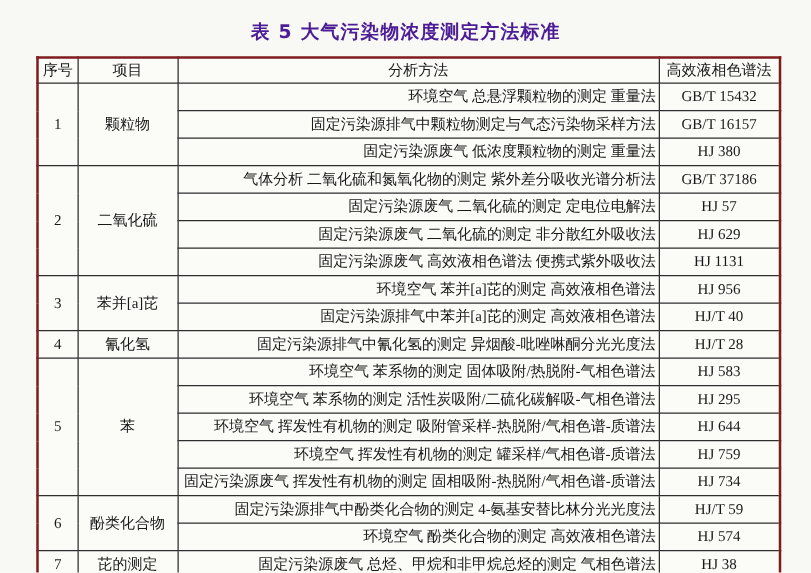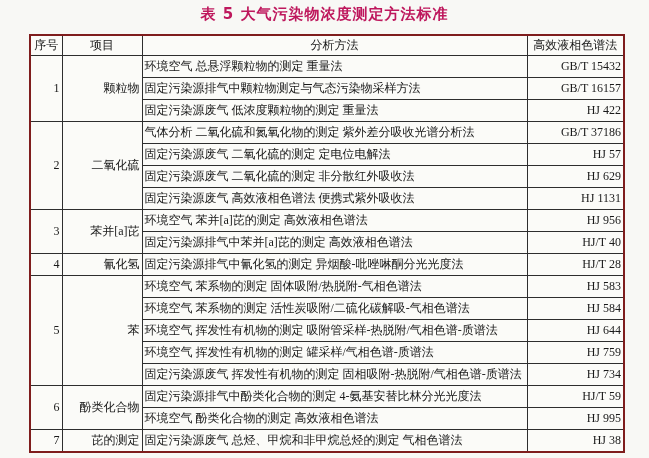--- a/index.html
+++ b/index.html
@@ -8,28 +8,28 @@
   }
   body {
     width: 649px;
     height: 458px;
     background: #f8f8f5;
     font-family: "Liberation Serif", "DejaVu Serif", serif;
     color: #1b1b1b;
     overflow: hidden;
   }
   .page-title {
-    padding-top: 5px;
+    padding-top: 16px;
     margin: 0 0 10px 0;
     text-align: center;
     font-family: "DejaVu Sans", "Liberation Sans", sans-serif;
     font-weight: bold;
     font-size: 15px;
     letter-spacing: 1px;
-    color: #be185d;
+    color: #4c1d95;
   }
   .tbl-wrap {
     margin-left: 29px;
   }
   table.methods {
     border-collapse: collapse;
     table-layout: fixed;
     width: 594px;
     border: 2px solid #7f1d1d;
     background: #fbfbf8;
@@ -44,25 +44,25 @@
     overflow: hidden;
     white-space: nowrap;
     color: #191919;
   }
   table.methods th {
     height: 19px;
     font-weight: normal;
     text-align: center;
   }
   td.c-no, td.c-item, td.c-std {
-    text-align: right;
+    text-align: center;
     padding: 0;
   }
   td.c-method {
-    text-align: left;
+    text-align: right;
     padding-left: 3px;
   }
   td.c-std {
     font-size: 12.5px;
   }
 </style>
 </head>
 <body>
 
 <div class="page">
@@ -90,21 +90,21 @@
             <td class="c-item" rowspan="3">颗粒物</td>
             <td class="c-method">环境空气 总悬浮颗粒物的测定 重量法</td>
             <td class="c-std">GB/T 15432</td>
           </tr>
           <tr>
             <td class="c-method">固定污染源排气中颗粒物测定与气态污染物采样方法</td>
             <td class="c-std">GB/T 16157</td>
           </tr>
           <tr>
             <td class="c-method">固定污染源废气 低浓度颗粒物的测定 重量法</td>
-            <td class="c-std">HJ 422</td>
+            <td class="c-std">HJ 380</td>
           </tr>
           <tr>
             <td class="c-no" rowspan="4">2</td>
             <td class="c-item" rowspan="4">二氧化硫</td>
             <td class="c-method">气体分析 二氧化硫和氮氧化物的测定 紫外差分吸收光谱分析法</td>
             <td class="c-std">GB/T 37186</td>
           </tr>
           <tr>
             <td class="c-method">固定污染源废气 二氧化硫的测定 定电位电解法</td>
             <td class="c-std">HJ 57</td>
@@ -134,21 +134,21 @@
             <td class="c-std">HJ/T 28</td>
           </tr>
           <tr>
             <td class="c-no" rowspan="5">5</td>
             <td class="c-item" rowspan="5">苯</td>
             <td class="c-method">环境空气 苯系物的测定 固体吸附/热脱附-气相色谱法</td>
             <td class="c-std">HJ 583</td>
           </tr>
           <tr>
             <td class="c-method">环境空气 苯系物的测定 活性炭吸附/二硫化碳解吸-气相色谱法</td>
-            <td class="c-std">HJ 584</td>
+            <td class="c-std">HJ 295</td>
           </tr>
           <tr>
             <td class="c-method">环境空气 挥发性有机物的测定 吸附管采样-热脱附/气相色谱-质谱法</td>
             <td class="c-std">HJ 644</td>
           </tr>
           <tr>
             <td class="c-method">环境空气 挥发性有机物的测定 罐采样/气相色谱-质谱法</td>
             <td class="c-std">HJ 759</td>
           </tr>
           <tr>
@@ -156,21 +156,21 @@
             <td class="c-std">HJ 734</td>
           </tr>
           <tr>
             <td class="c-no" rowspan="2">6</td>
             <td class="c-item" rowspan="2">酚类化合物</td>
             <td class="c-method">固定污染源排气中酚类化合物的测定 4-氨基安替比林分光光度法</td>
             <td class="c-std">HJ/T 59</td>
           </tr>
           <tr>
             <td class="c-method">环境空气 酚类化合物的测定 高效液相色谱法</td>
-            <td class="c-std">HJ 995</td>
+            <td class="c-std">HJ 574</td>
           </tr>
           <tr>
             <td class="c-no">7</td>
             <td class="c-item">芘的测定</td>
             <td class="c-method">固定污染源废气 总烃、甲烷和非甲烷总烃的测定 气相色谱法</td>
             <td class="c-std">HJ 38</td>
           </tr>
         </tbody>
     </table>
   </div>

